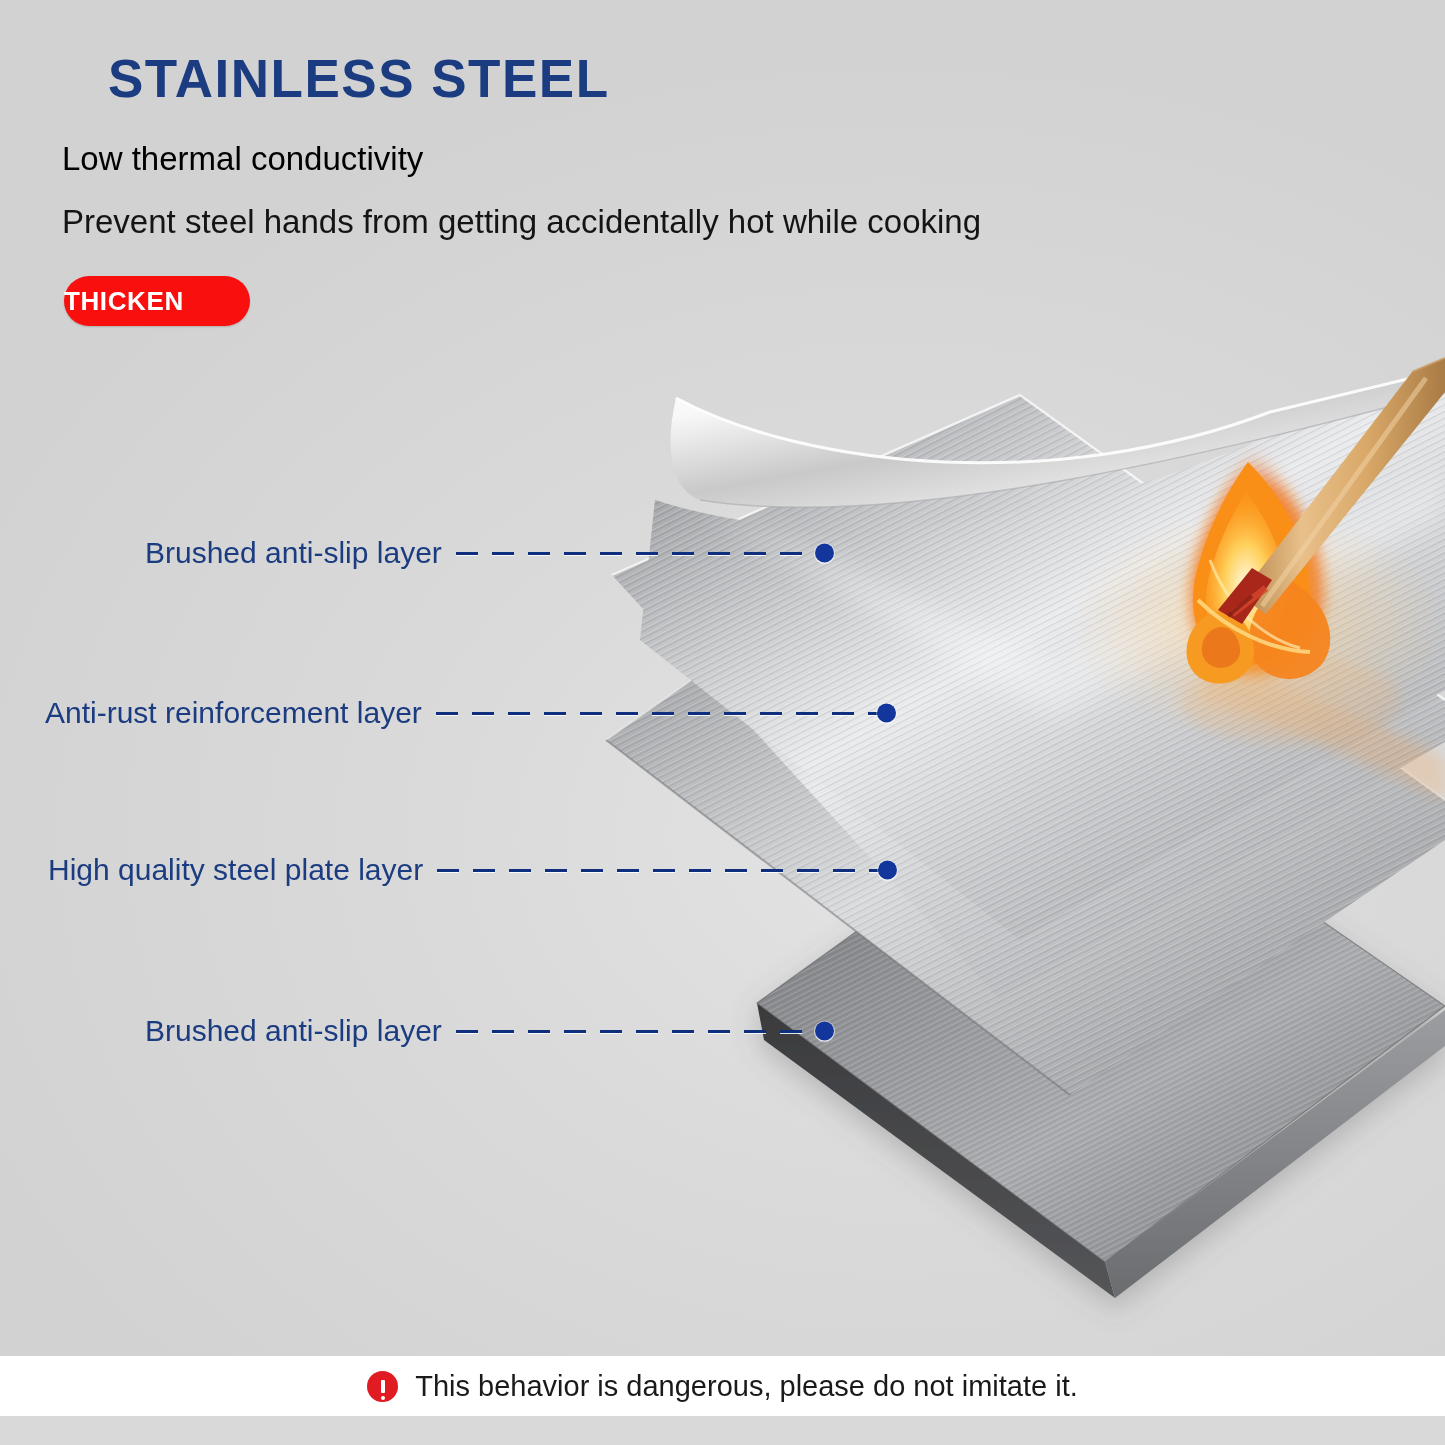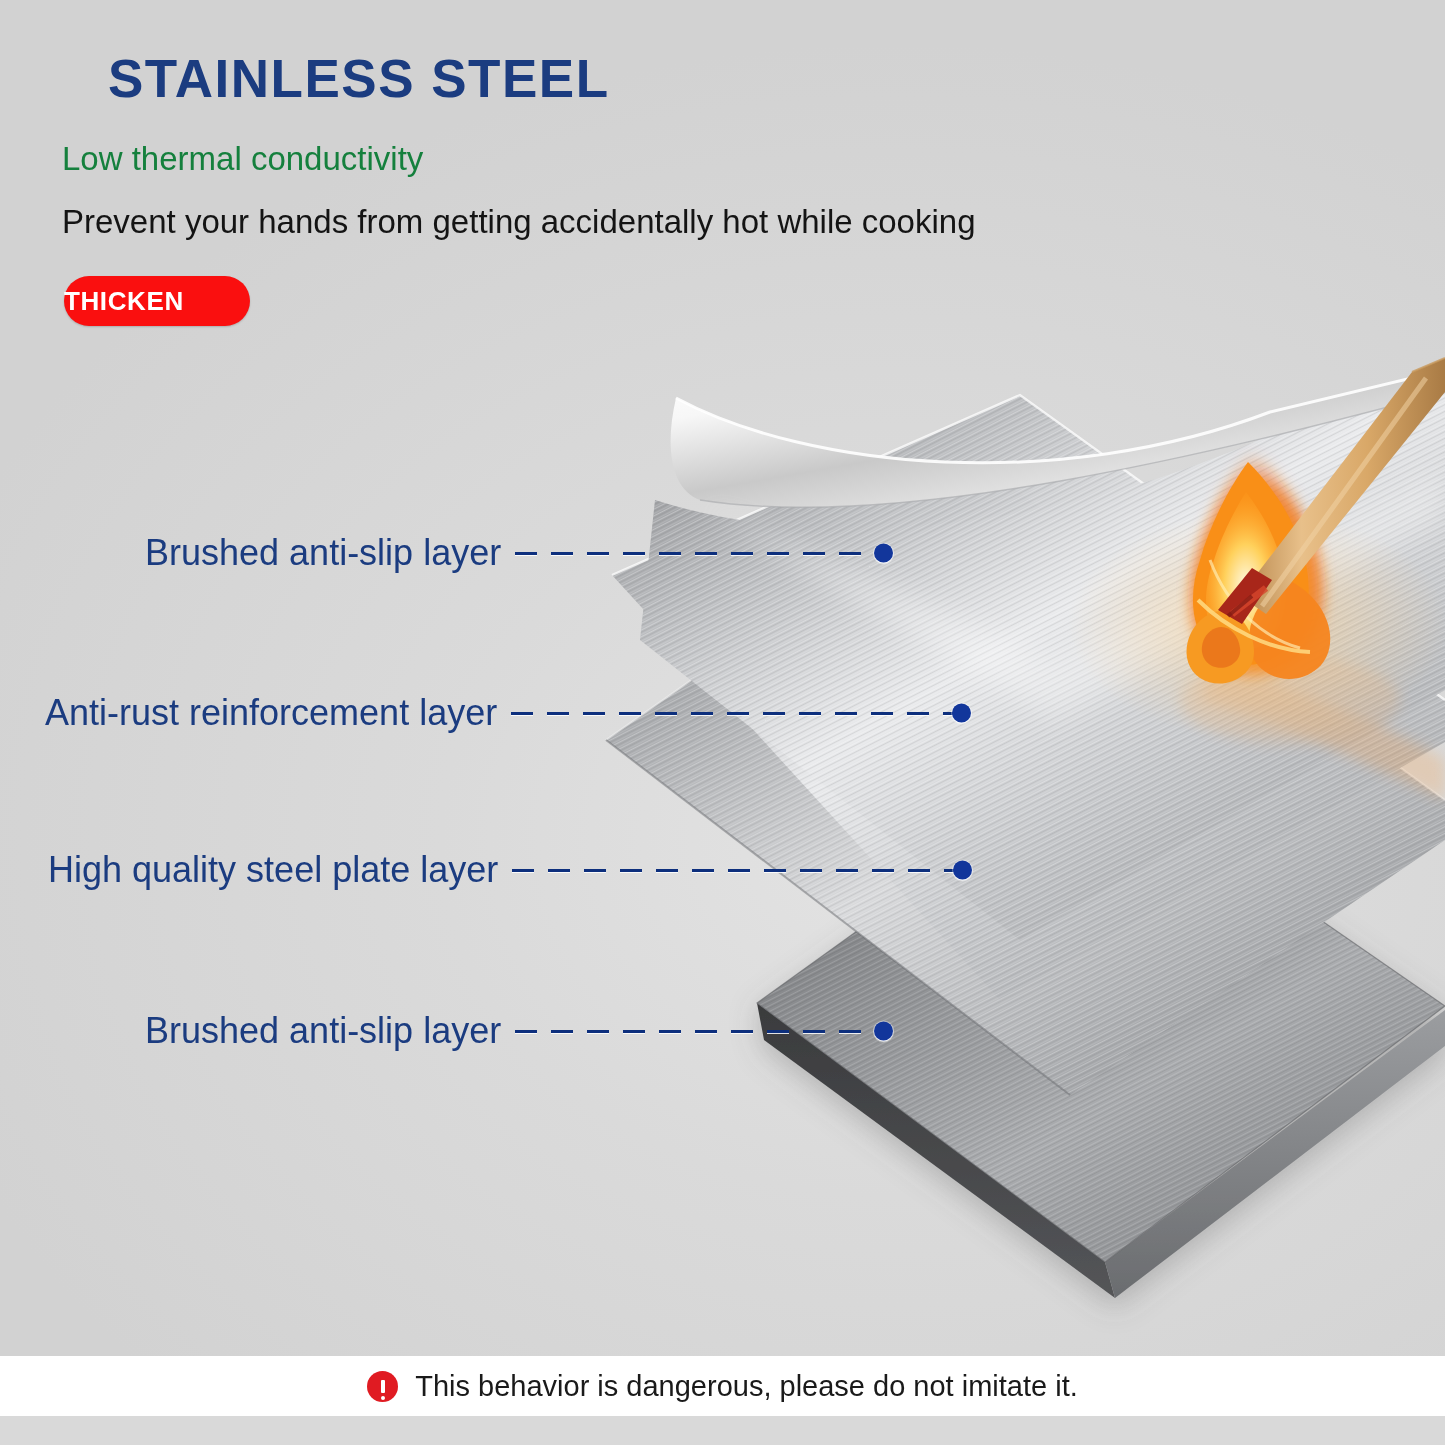--- a/index.html
+++ b/index.html
@@ -26,21 +26,21 @@
   
   .title{
     position:absolute; left:60px; top:52px;
     font-size:53px; font-weight:700; letter-spacing:1.5px;
     color:#1b3c80; line-height:1;
     white-space:nowrap;
     margin-left:48px;
   }
   .sub1{
     position:absolute; left:62px; top:140px;
-    font-size:33px; color:#15803d; font-weight:400; white-space:nowrap;
+    font-size:33px; color:#000000; font-weight:400; white-space:nowrap;
   }
   .sub2{
     position:absolute; left:62px; top:203px;
     font-size:33px; color:#141414; font-weight:400; white-space:nowrap;
   }
 
   .badge{
     position:absolute; left:64px; top:276px;
     width:186px; height:50px;
     background:#fa0f0f;
@@ -51,21 +51,21 @@
   .badge span{
     color:#ffffff; font-size:26px; font-weight:700; letter-spacing:.6px;
   }
 
   
   .art{ position:absolute; left:0; top:0; width:1445px; height:1445px; }
 
   
   .callout{ position:absolute; height:40px; display:flex; align-items:center; }
   .callout .lbl{
-    font-size:36px; color:#1b3c80; white-space:nowrap; font-weight:400;
+    font-size:30px; color:#1b3c80; white-space:nowrap; font-weight:400;
   }
   .callout .leader{
     position:relative; height:3px; margin-left:14px;
     background-image:linear-gradient(to right,#0d2f7d 0 22px, transparent 22px 36px);
     background-size:36px 3px; background-repeat:repeat-x;
     background-position:left center;
     filter:drop-shadow(0 1px 0 rgba(255,255,255,.85));
   }
   .callout .dot{
     position:absolute; right:-8px; top:50%;
@@ -308,21 +308,21 @@
       <path d="M 1426,378 L 1262,606" fill="none" stroke="#f0d2a4" stroke-width="5" opacity=".55"></path>
 
       <path d="M 1272,580 L 1252,568 L 1218,610 L 1242,624 Z" fill="#a8261a"></path>
       <path d="M 1266,588 L 1232,614" fill="none" stroke="#d6462c" stroke-width="7" opacity=".8"></path>
       <path d="M 1252,596 L 1228,616" fill="none" stroke="#7d1a12" stroke-width="4" opacity=".7"></path>
     </g>
   </svg>
 
   <div class="title">STAINLESS STEEL</div>
   <div class="sub1">Low thermal conductivity</div>
-  <div class="sub2">Prevent your hands from getting accidentally hot while cooking</div>
+  <div class="sub2">Prevent steel hands from getting accidentally hot while cooking</div>
 
   <div class="badge">
     <span>THICKEN</span>
   </div>
 
   <div class="callout" id="c1">
     <span class="lbl">Brushed anti-slip layer</span>
     <span class="leader">
       <span class="dot"></span>
     </span>

